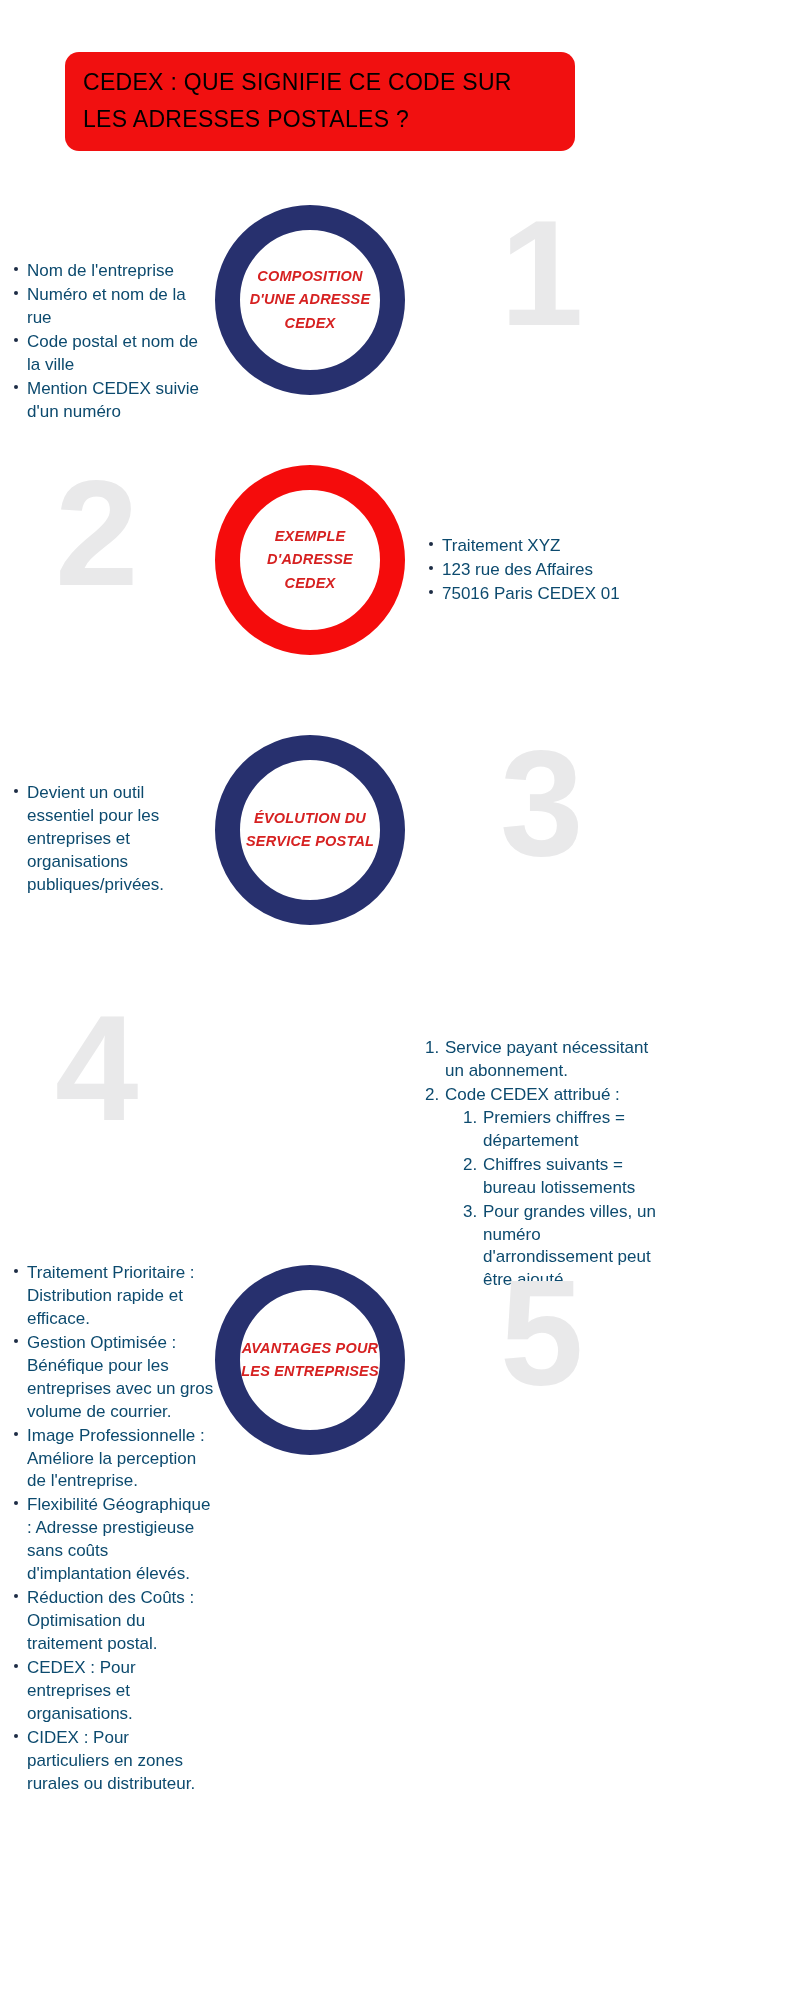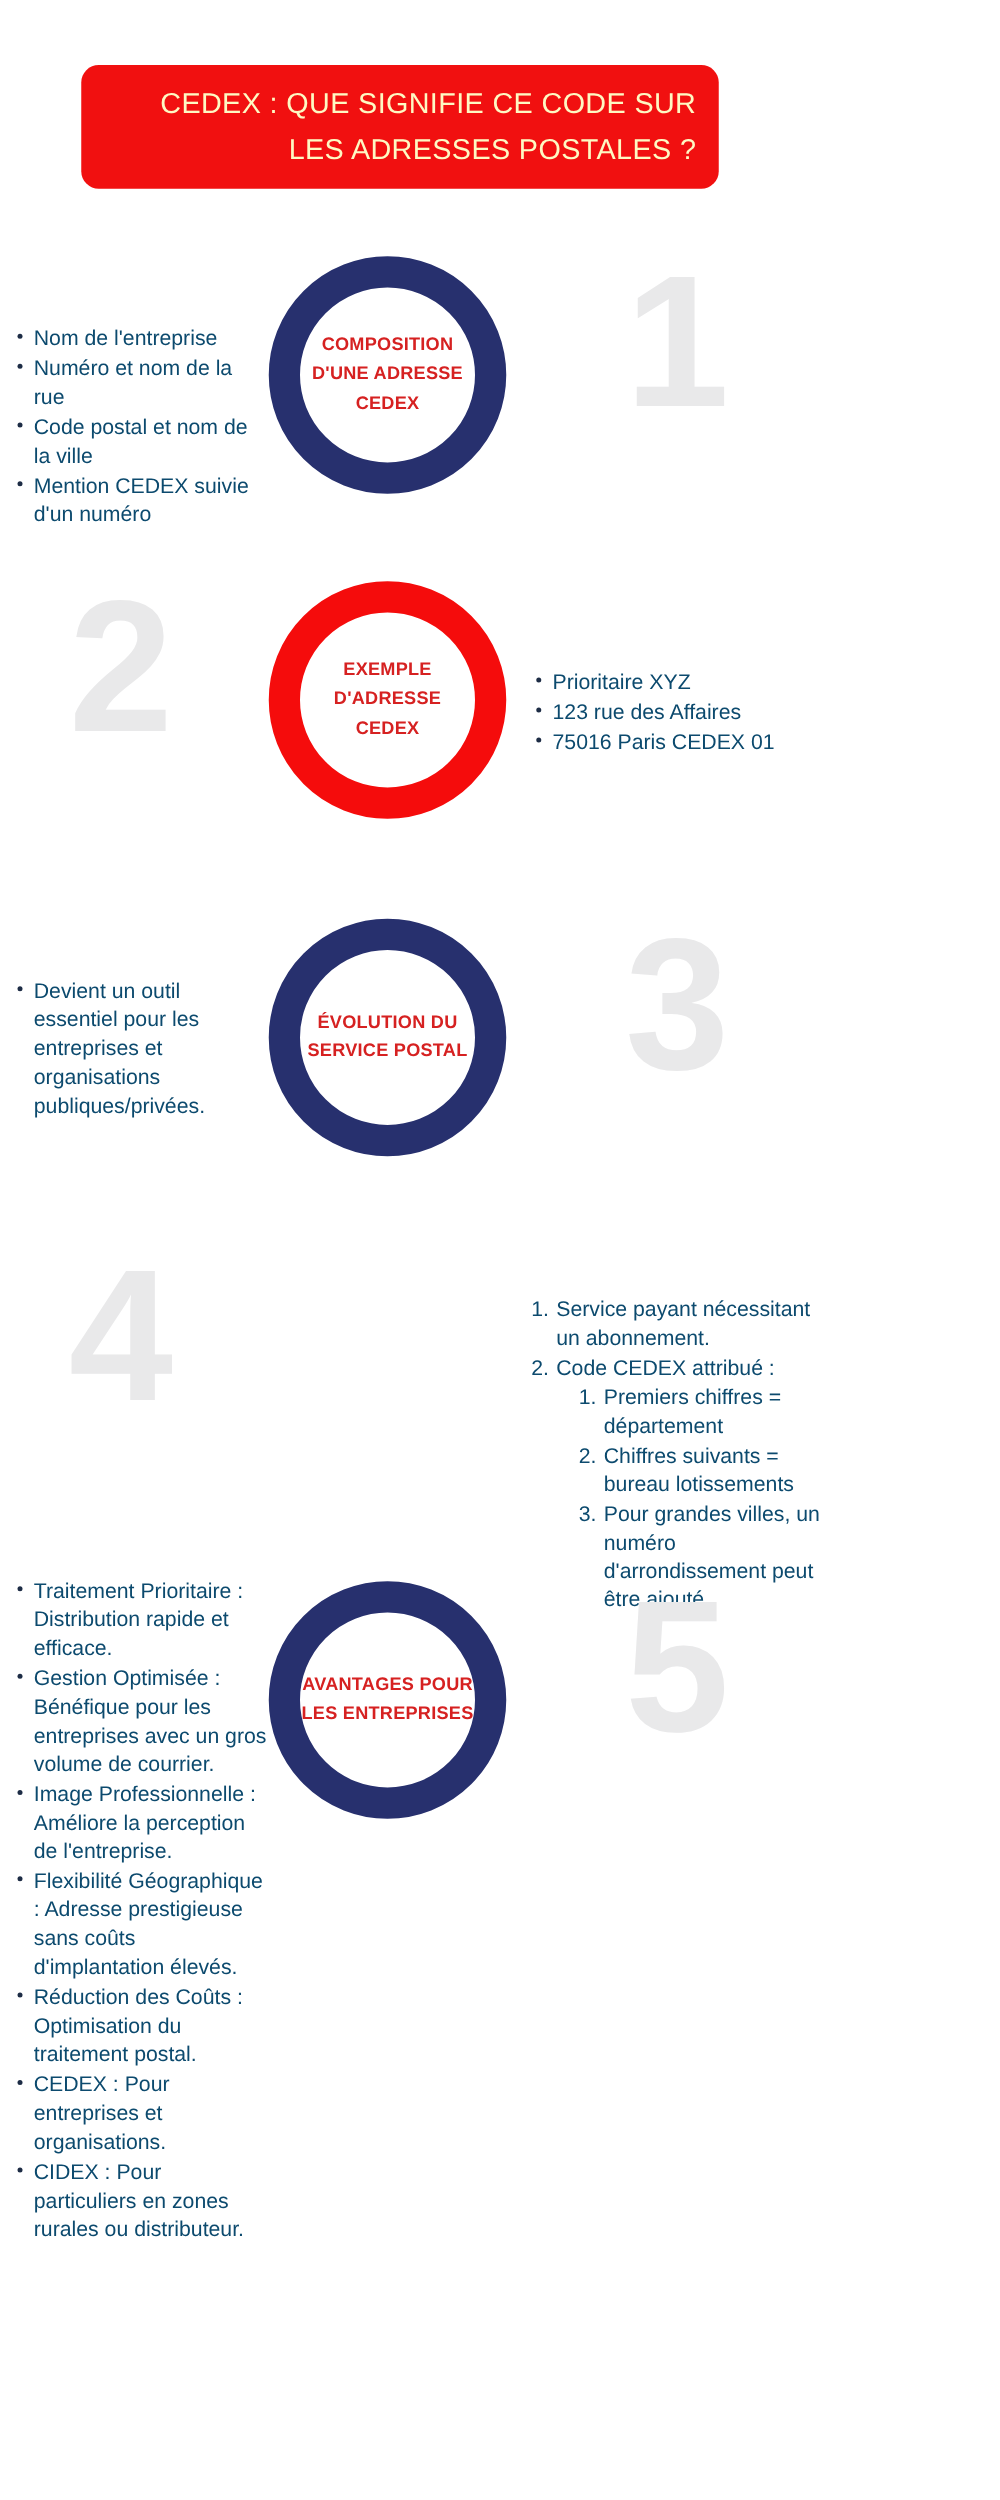--- a/index.html
+++ b/index.html
@@ -16,23 +16,23 @@
   
   .title-wrap {
     position: absolute;
     left: 65px;
     top: 52px;
     width: 510px;
   }
   .title-text {
     font-size: 23px;
     line-height: 1.62;
-    color: #fef9c3;
+    color: #000000;
     letter-spacing: 0.3px;
-    text-align: right;
+    text-align: left;
     background: #f11010;
     padding: 12px 18px;
     border-radius: 14px;
     display: block;
   }
 
   
   .step {
     position: absolute;
     width: 800px;
@@ -48,20 +48,21 @@
   .circle {
     position: absolute;
     left: 215px;
     top: 15px;
     width: 190px;
     height: 190px;
     border-radius: 50%;
     display: flex;
     align-items: center;
     justify-content: center;
+    font-style: italic;
   }
   .circle.navy { border: 25px solid #27306e; }
   .circle.red  { border: 25px solid #f50c0c; }
 
   .circle-label {
     color: #d62121;
     font-size: 14.5px;
     font-weight: bold;
     line-height: 1.62;
     text-align: center;
@@ -168,21 +169,21 @@
   </div>
 </div>
 
 <div class="step step-2">
   <div class="ghost-num ghost-left">2</div>
   <div class="circle red">
     <div class="circle-label">EXEMPLE D'ADRESSE CEDEX</div>
   </div>
   <div class="txt txt-right pos-2">
     <ul>
-      <li>Prioritaire XYZ</li>
+      <li>Traitement XYZ</li>
       <li>123 rue des Affaires</li>
       <li>75016 Paris CEDEX 01</li>
     </ul>
   </div>
 </div>
 
 <div class="step step-3">
   <div class="ghost-num ghost-right">3</div>
   <div class="circle navy">
     <div class="circle-label">ÉVOLUTION DU SERVICE POSTAL</div>

